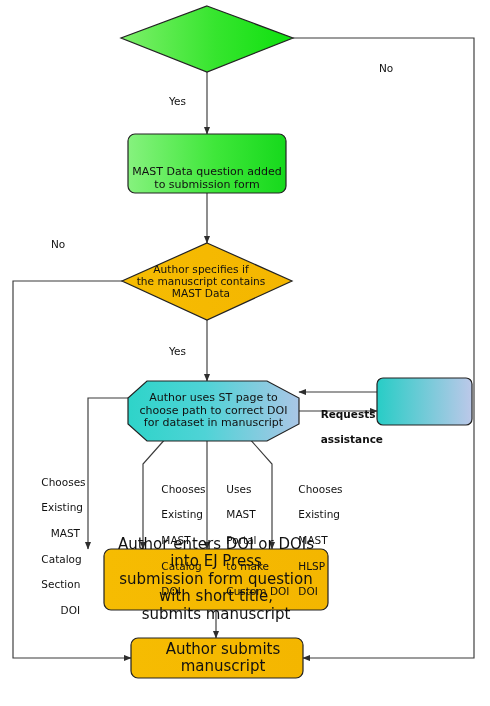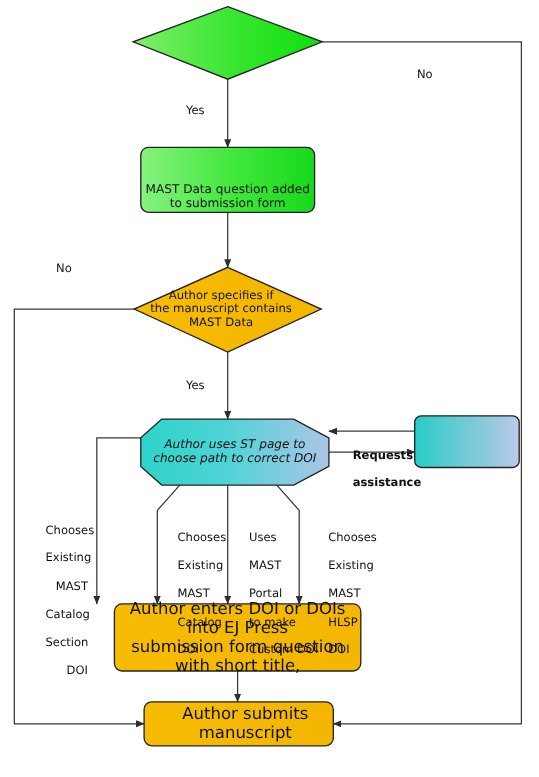--- a/index.html
+++ b/index.html
@@ -107,31 +107,31 @@
     <span><span>MAST Data question added</span><br>
           <span>to submission form</span></span>
   </div>
 
   <div class="node-label t-dec" style="left:121px;top:245px;width:160px;height:72px;">
     <span><span>Author specifies if</span><br>
           <span>the manuscript contains</span><br>
           <span>MAST Data</span></span>
   </div>
 
-  <div class="node-label t-oct" style="left:128px;top:381px;width:171px;height:60px;font-style:italic;">
+  <div class="node-label t-oct" style="left:128px;top:381px;width:171px;height:60px;">
     <span><span>Author uses ST page to</span><br>
           <span>choose path to correct DOI</span><br>
-          </span>
+          <span>for dataset in manuscript</span></span>
   </div>
 
 
   <div class="node-label t-bottom" style="left:104px;top:549px;width:224px;height:61px;">
     <span><span>Author enters DOI or DOIs into EJ Press</span><br>
           <span>submission form question with short title,</span><br>
-          </span>
+          <span>submits manuscript</span></span>
   </div>
 
   <div class="node-label t-bottom" style="left:131px;top:638px;width:184px;height:40px;">
     <span>Author submits manuscript</span>
   </div>
 
   <div class="edge-label" style="left:169px;top:95px;">Yes</div>
 
   <div class="edge-label" style="left:379px;top:62px;">No</div>
 

